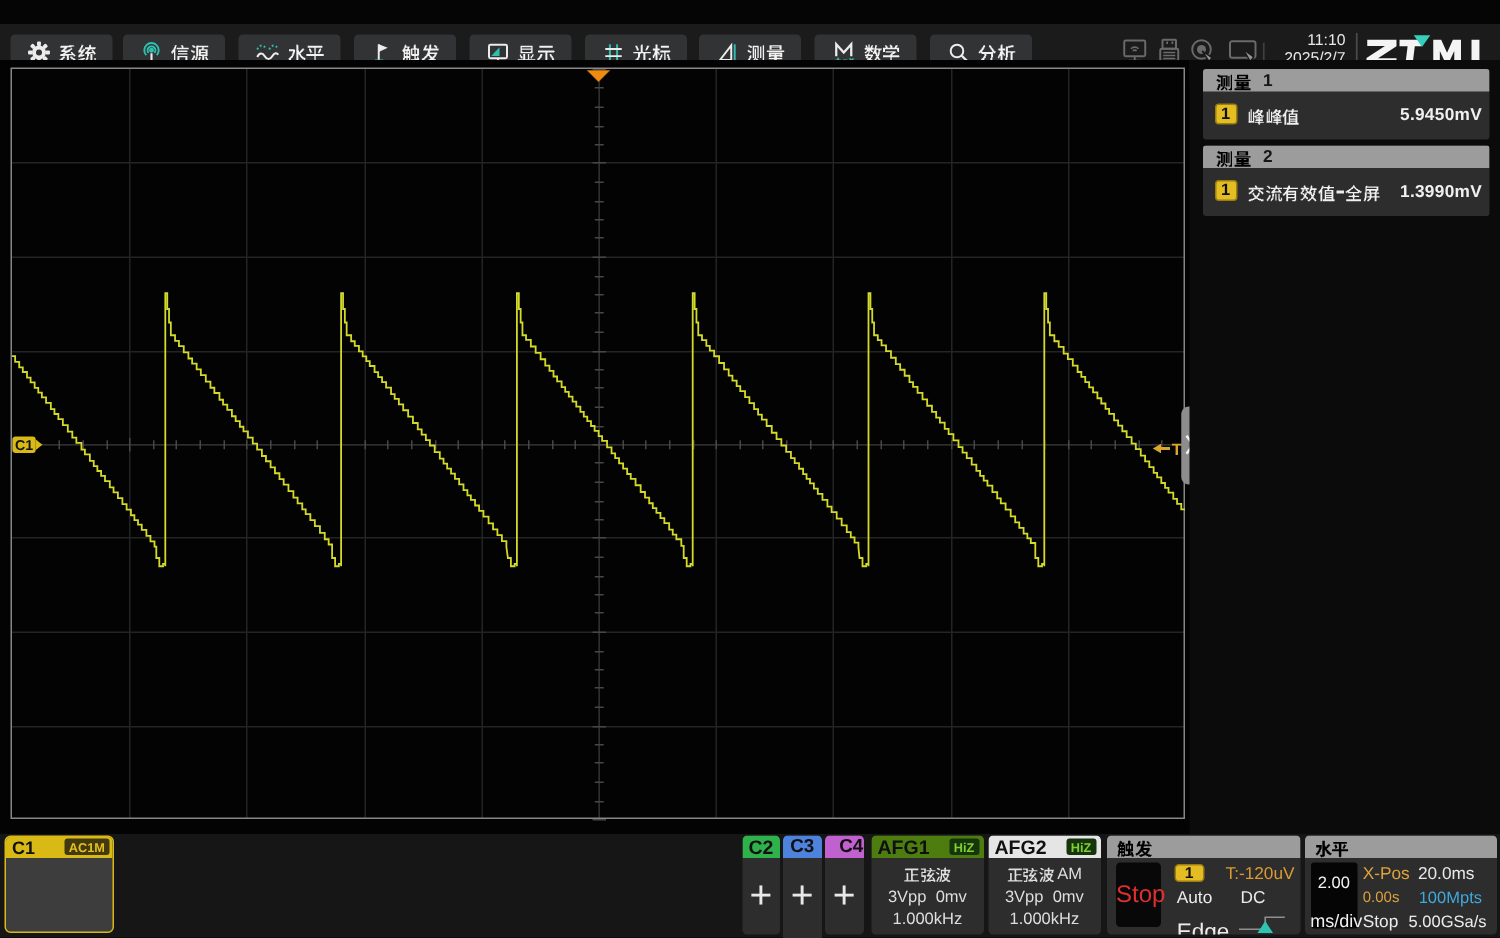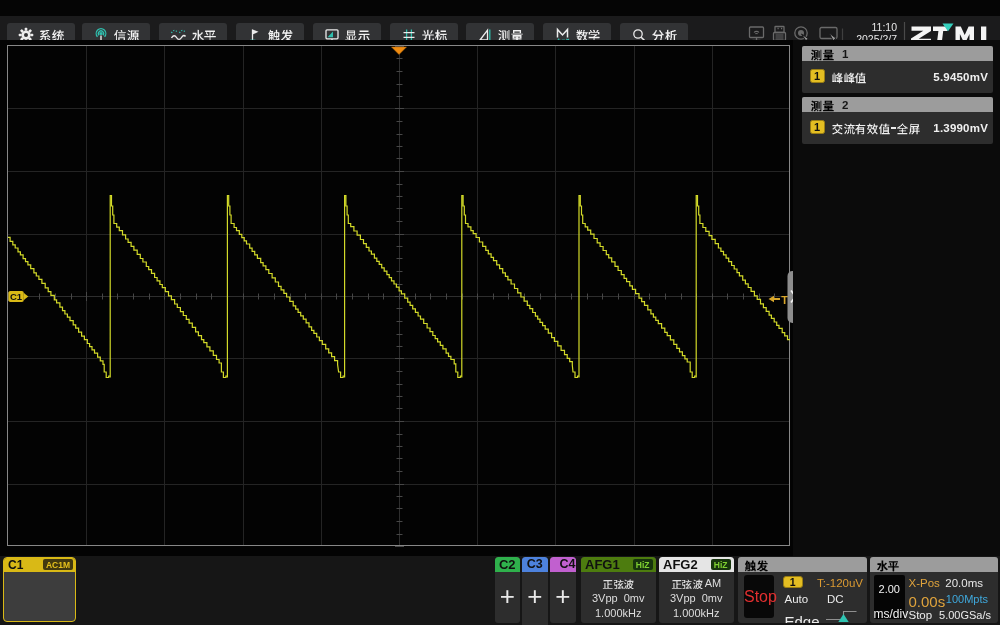--- a/index.html
+++ b/index.html
@@ -587,16 +587,16 @@
           <use href="#b5e73"></use>
         </svg>
       </span>
     </div>
 <div style="position:absolute;left:4px;top:18.5px;width:31.5px;height:44px;background:#050505;border-radius:2px;text-align:center;color:#f2f2f2">
 <div style="font-size:11px;margin-top:8px">2.00</div>
       <div style="font-size:12px;margin-top:12px">ms/div</div>
     </div>
 <span style="position:absolute;left:39px;top:20px;color:#dfa33c;font-size:11.5px">X-Pos</span>
 <span style="position:absolute;right:15px;top:20px;color:#e8e8e8;font-size:11.5px">20.0ms</span>
-<span style="position:absolute;left:39px;top:36px;color:#dfa33c;font-size:15px">0.00s</span>
+<span style="position:absolute;left:39px;top:36px;color:#dfa33c;font-size:10px">0.00s</span>
 <span style="position:absolute;right:10px;top:36px;color:#3fa9dd;font-size:11px">100Mpts</span>
 <span style="position:absolute;left:39px;top:52px;color:#ececec;font-size:11.5px">Stop</span>
 <span style="position:absolute;right:7px;top:52px;color:#ececec;font-size:11px">5.00GSa/s</span>
 </div>
 </body></html>

